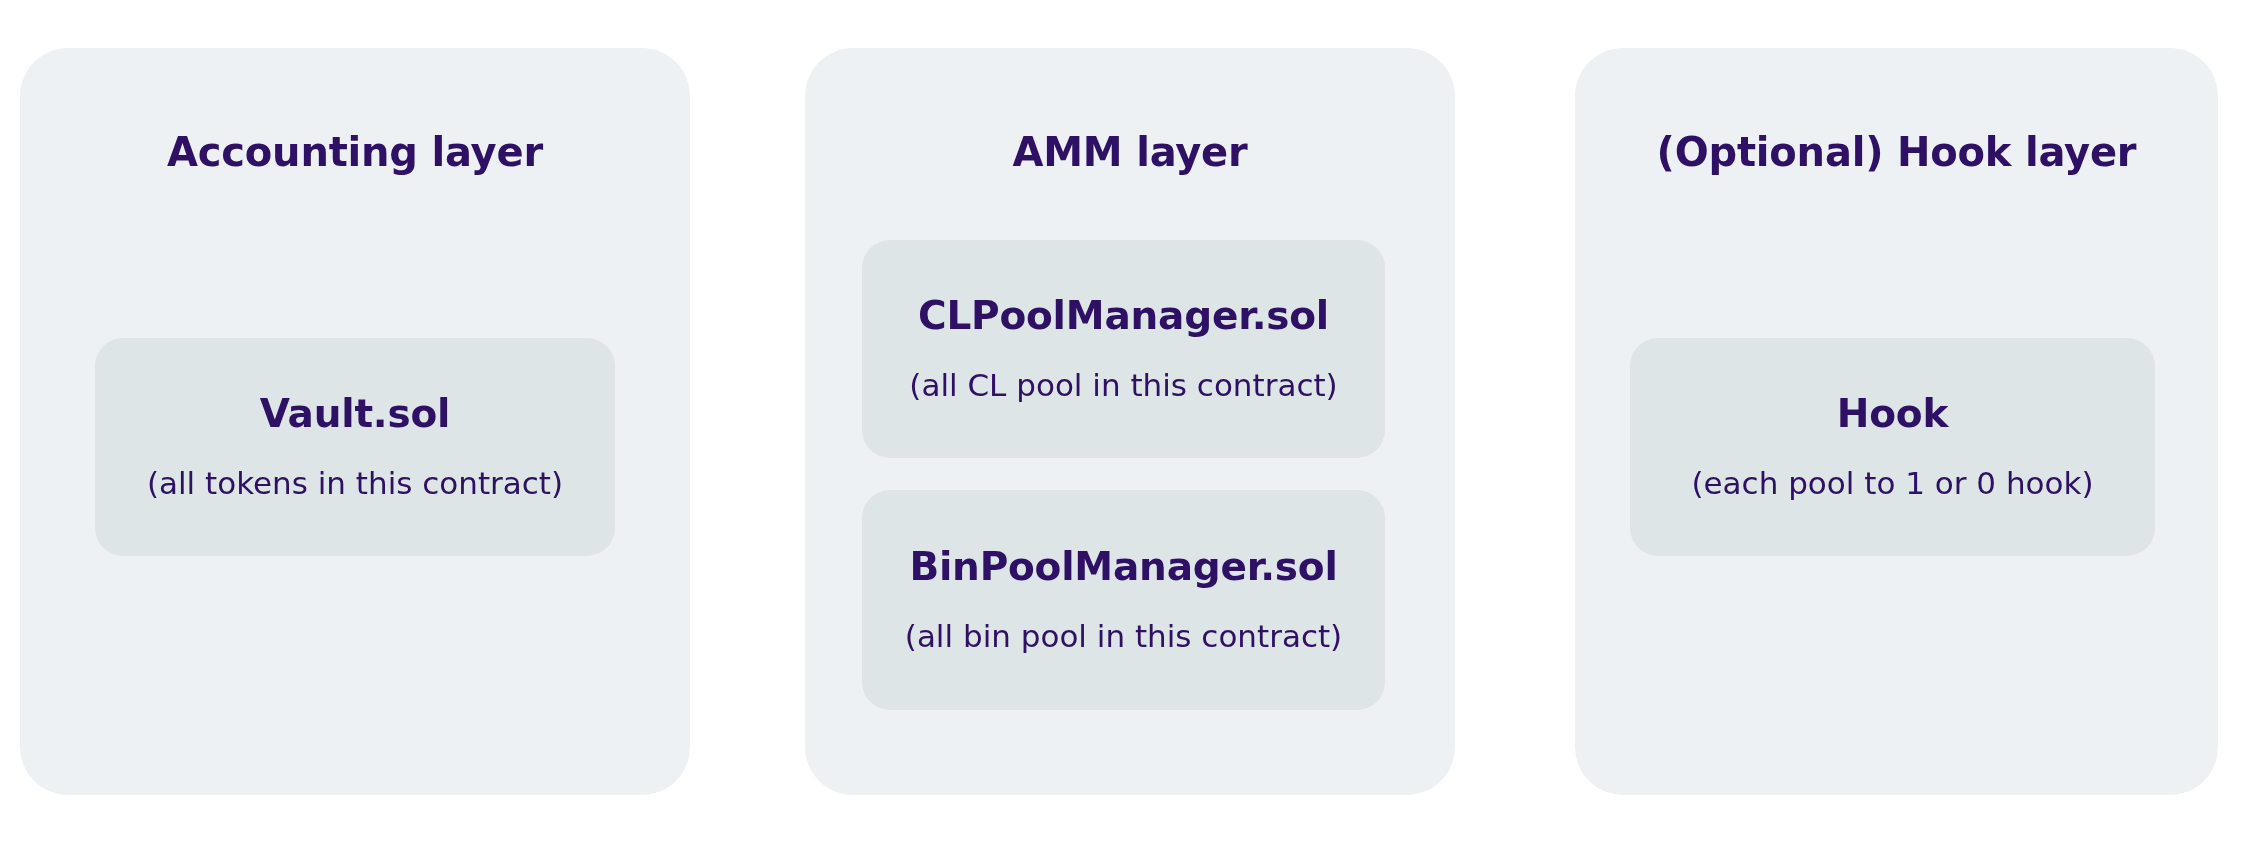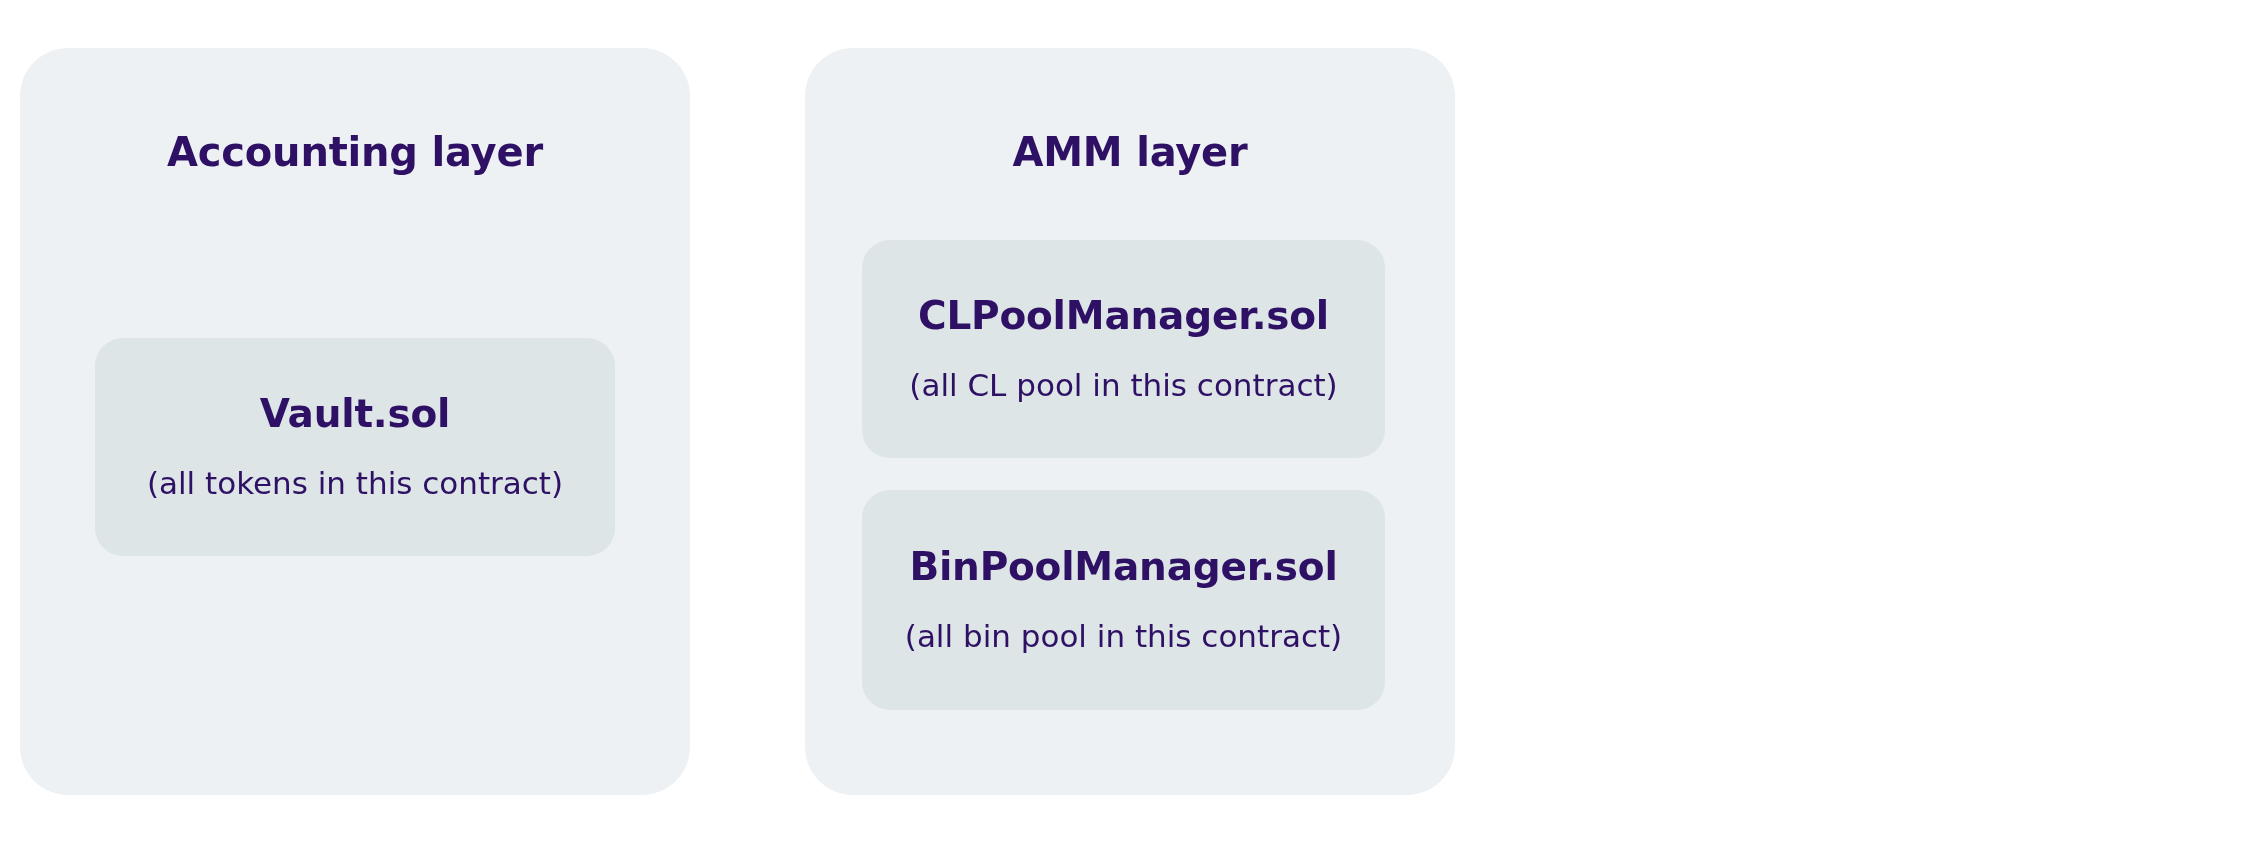--- a/index.html
+++ b/index.html
@@ -112,14 +112,23 @@
   <div class="layer-card" id="card-accounting">
 
     <div class="layer-title" id="title-accounting">Accounting layer</div>
 
     <div class="contract-card" id="contract-vault">
       <div class="contract-name">Vault.sol</div>
       <div class="contract-note">(all tokens in this contract)</div>
     </div>
   </div>
 
+  <div class="layer-card" id="card-hook">
+
+    <div class="layer-title" id="title-hook">(Optional) Hook layer</div>
+
+    <div class="contract-card" id="contract-hook">
+      <div class="contract-name">Hook</div>
+      <div class="contract-note">(each pool to 1 or 0 hook)</div>
+    </div>
+  </div>
 
 </div>
 
 </body></html>

